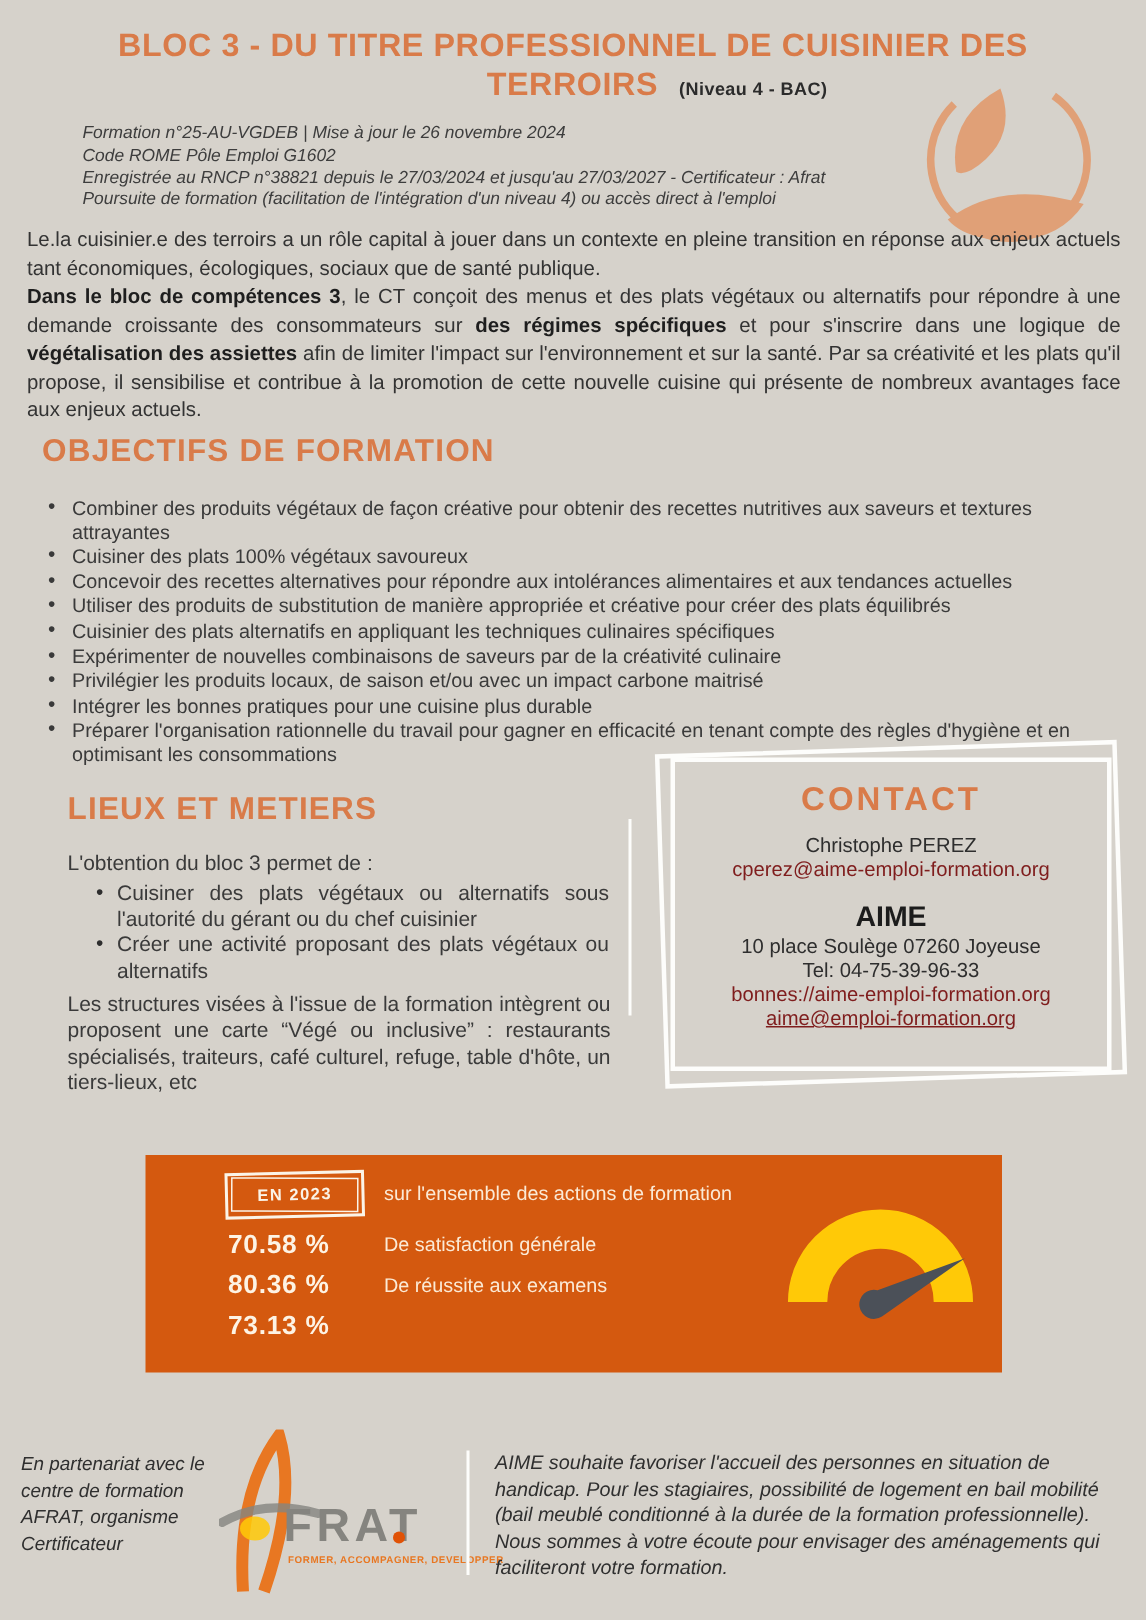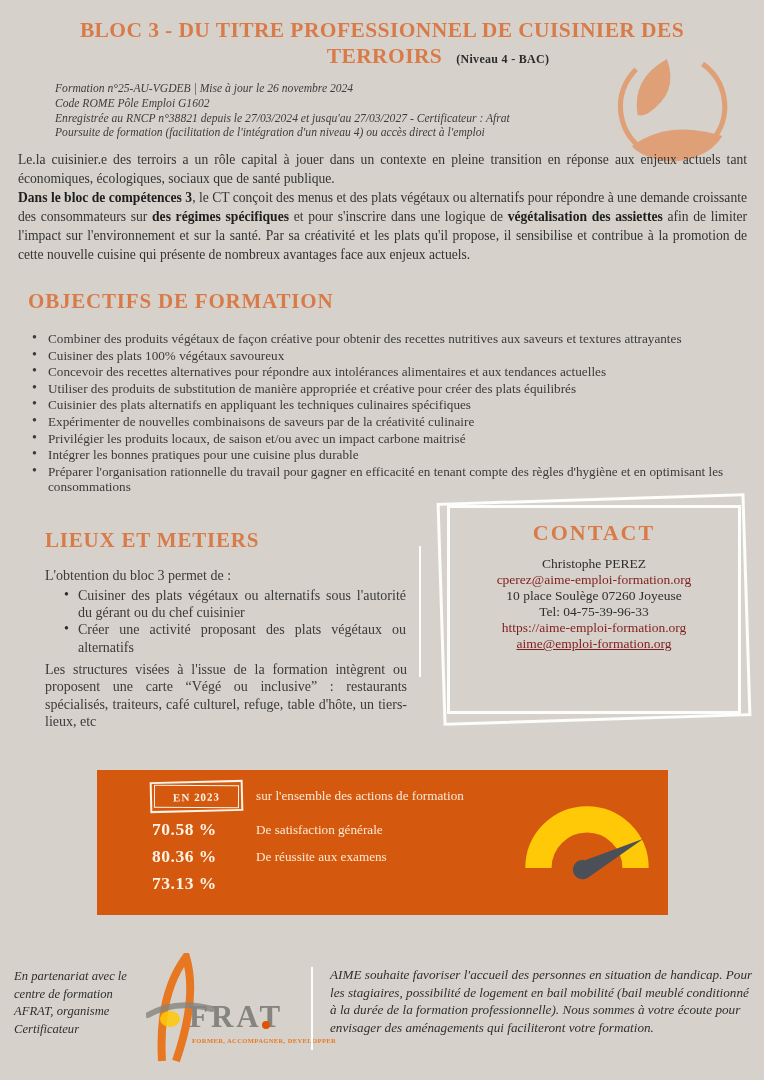--- a/index.html
+++ b/index.html
@@ -1,20 +1,20 @@
 <!DOCTYPE html>
 <html><head>
 <meta charset="utf-8">
 <style>
   * { margin:0; padding:0; box-sizing:border-box; }
   html,body { background:#b9b5ae; }
   body { font-family:"Liberation Sans", sans-serif; }
   .page {
     position:relative; width:764px; height:1080px; margin:0 auto;
-    background:#d6d2cb; overflow:hidden; color:#3a3a3a;font-family:Liberation Serif, serif;
+    background:#d6d2cb; overflow:hidden; color:#3a3a3a;
   }
 
   
   .title-wrap { position:absolute; left:0; top:17px; width:764px; text-align:center; }
   .title-line { font-size:21.5px; font-weight:bold; color:#d97b49; letter-spacing:0.4px; line-height:26px; }
   .title-line2 { position:relative; left:56px; }
   .level { font-size:12px; font-weight:bold; color:#2b2b2b; letter-spacing:0.3px; margin-left:14px; }
 
   .leaf-logo { position:absolute; left:600px; top:42px; width:152px; height:136px; }
 
@@ -140,23 +140,24 @@
 
   <div class="col-divider"></div>
 
   <div class="contact-box">
     <div class="cframe-outer"></div>
     <div class="cframe-inner"></div>
     <div class="contact-content">
       <div class="contact-heading">CONTACT</div>
       <div class="contact-line">Christophe PEREZ</div>
       <div class="contact-line"><a href="#" class="contact-link">cperez@aime-emploi-formation.org</a></div>
+      <div class="contact-org">AIME</div>
       <div class="contact-line">10 place Soulège 07260 Joyeuse</div>
       <div class="contact-line">Tel: 04-75-39-96-33</div>
-      <div class="contact-line"><a href="#" class="contact-link">https://aime-emploi-formation.org</a></div>
+      <div class="contact-line"><a href="#" class="contact-link">bonnes://aime-emploi-formation.org</a></div>
       <div class="contact-line"><a href="#" class="contact-link u">aime@emploi-formation.org</a></div>
     </div>
   </div>
 
   <div class="stats-box">
     <div class="stats-badge">
       <span>EN 2023</span>
     </div>
     <div class="stats-scope">sur l'ensemble des actions de formation</div>
 

